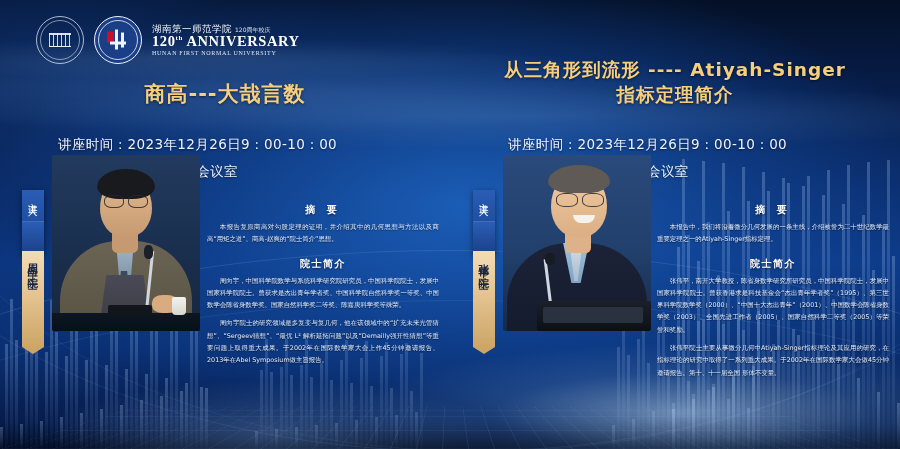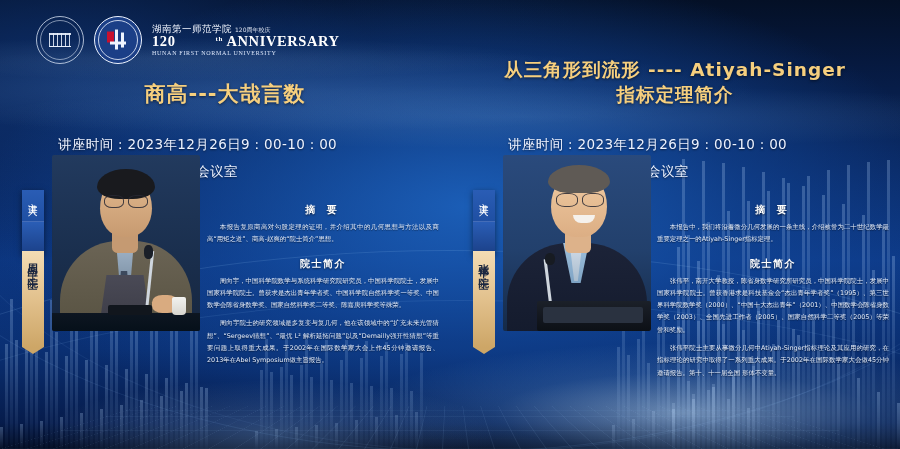--- a/index.html
+++ b/index.html
@@ -99,21 +99,21 @@
   .logo-cn{
     font-size:9.5px;color:#f2f6ff;letter-spacing:.5px;
     font-family:"DejaVu Sans","Liberation Sans",sans-serif;
   }
   .logo-cn .small{font-size:6px;opacity:.9;letter-spacing:0;margin-left:3px;}
   .logo-anni{
     font-family:"Liberation Serif","DejaVu Serif",serif;
     font-size:14.5px;font-weight:700;color:#ffffff;letter-spacing:.6px;
     margin-top:1px;
   }
-  .logo-anni sup{font-size:7px;margin-left:40px;}
+  .logo-anni sup{font-size:7px;}
   .logo-en{
     font-family:"Liberation Serif","DejaVu Serif",serif;
     font-size:6px;color:#dbe6fa;letter-spacing:.7px;margin-top:1px;
   }
 
   
   .panel{position:absolute;top:0;height:383px;}
   .panel-left{left:0;width:450px;}
   .panel-right{left:450px;width:450px;}
 

